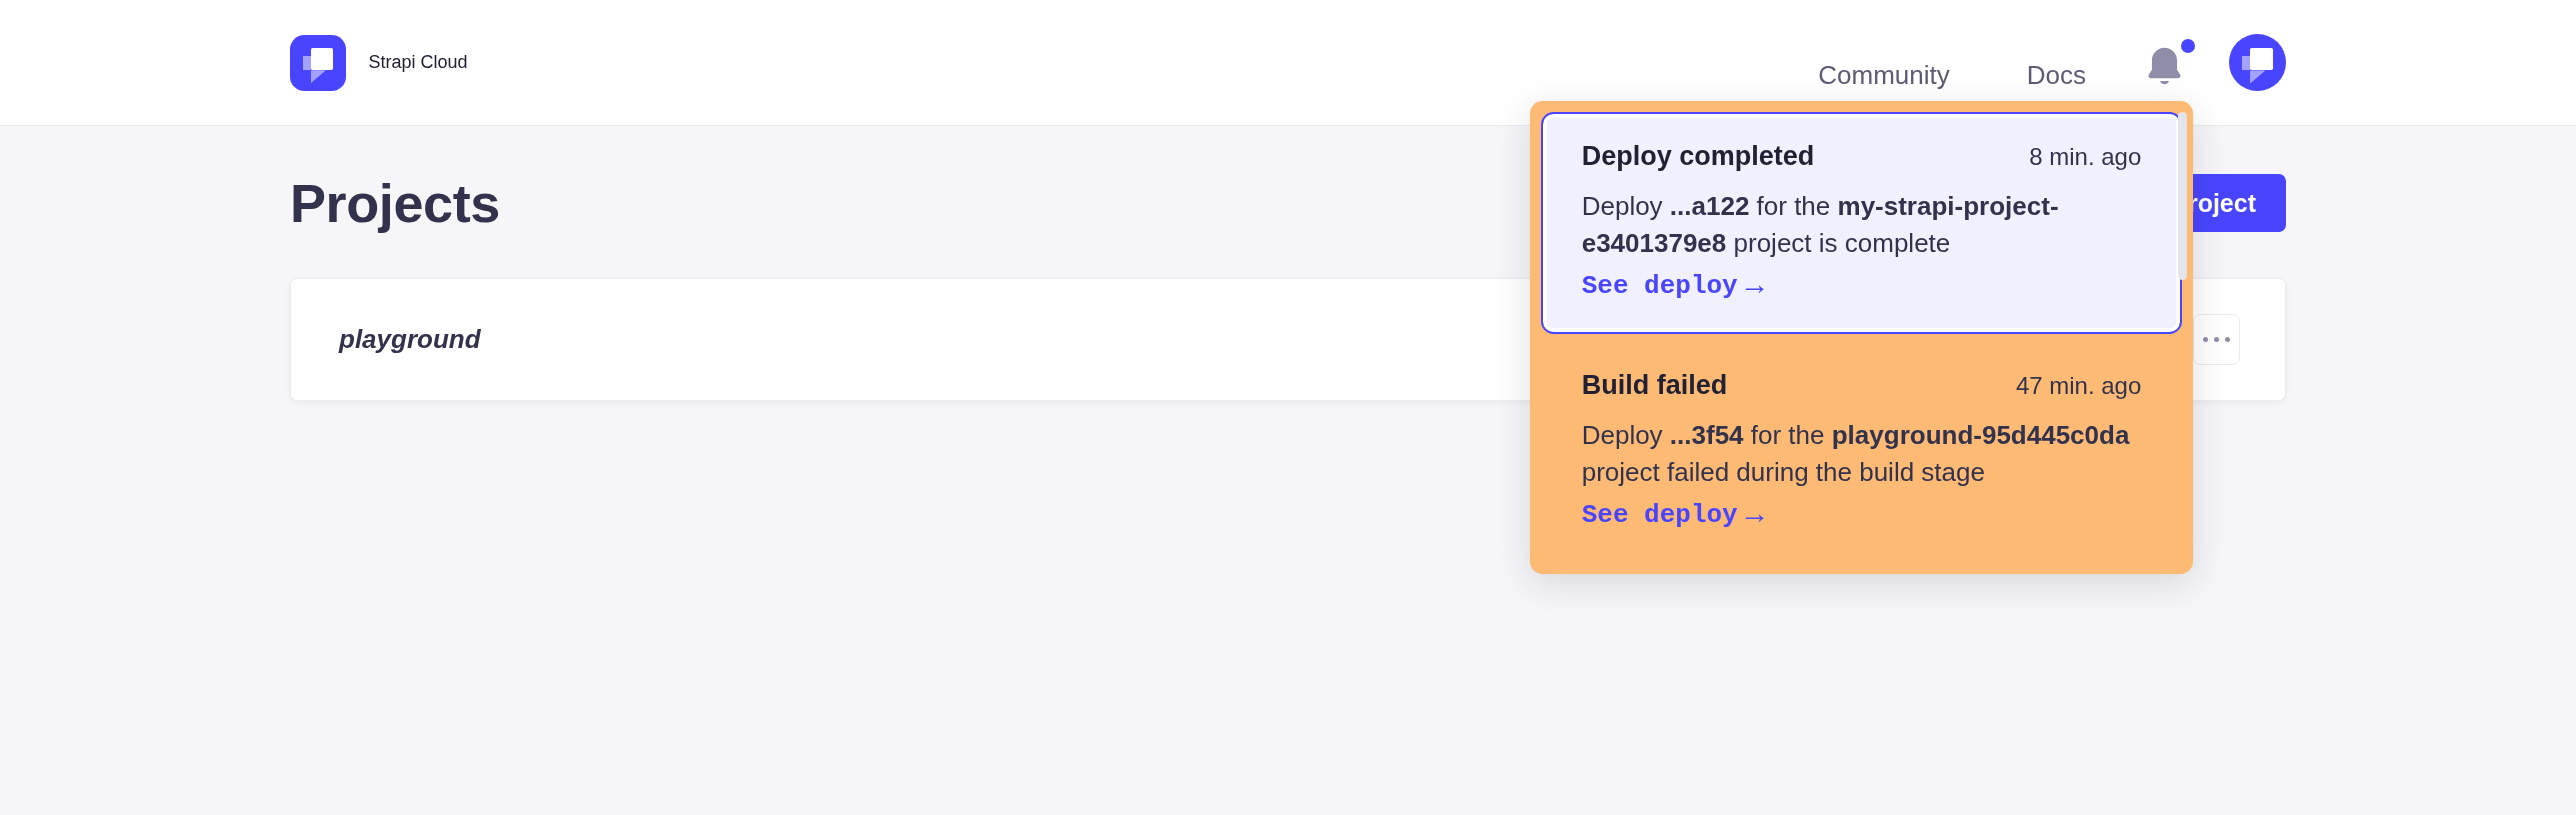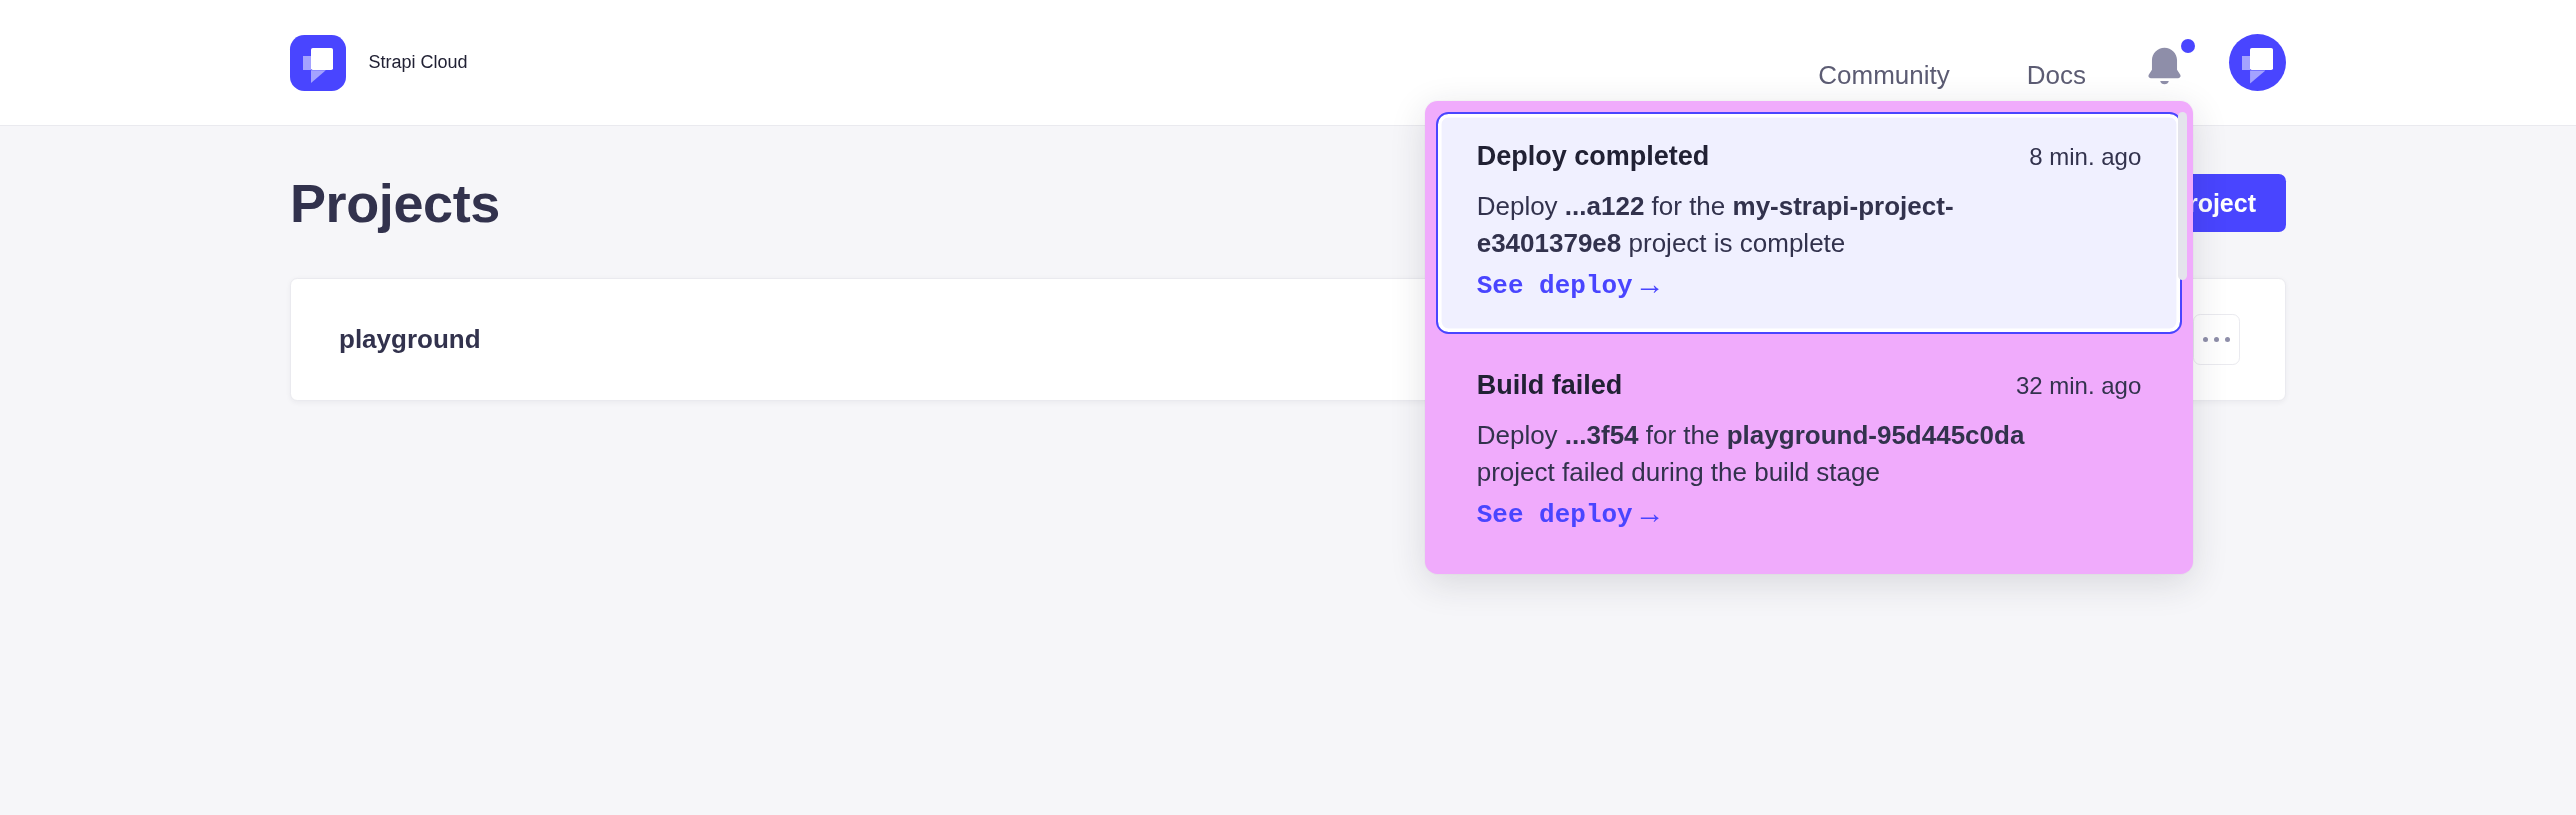--- a/index.html
+++ b/index.html
@@ -57,35 +57,35 @@
     background: #4945ff; color: #ffffff;
     font-family: "Liberation Sans", sans-serif;
     font-size: 25px; font-weight: 600; cursor: pointer;
     white-space: nowrap;
   }
   .project-card {
     margin-top: 43px; height: 123px;
     background: #ffffff; border: 0.9px solid #eaeaef; border-radius: 7.2px;
     box-shadow: 0 1.8px 5.4px rgba(33,33,52,0.05);
     display: flex; align-items: center; justify-content: space-between;
-    padding: 0 45px 0 48px; cursor: pointer;
+    padding: 0 45px 0 48px; cursor: pointer; font-style: italic;
   }
   .project-name { font-size: 26px; font-weight: 700; color: #32324d; }
   .dots-btn {
     width: 47px; height: 51px; background: #ffffff;
     border: 1.8px solid #eaeaef; border-radius: 7.2px;
     display: flex; align-items: center; justify-content: center; gap: 5.4px;
     cursor: pointer;
   }
   .dot { width: 5.4px; height: 5.4px; border-radius: 50%; background: #8e8ea9; }
 
   
   .notif-panel {
-    position: absolute; top: 101px; right: 383px; width: 768px;
-    background: #f0abfc; border-radius: 12.5px;
+    position: absolute; top: 101px; right: 383px; width: 663px;
+    background: #fdba74; border-radius: 12.5px;
     box-shadow: 0 9px 36px rgba(33,33,52,0.14), 0 0 0 0.9px rgba(33,33,52,0.02);
     padding: 10.7px; z-index: 20;
   }
   .notif-scrollbar {
     position: absolute; top: 10.7px; right: 6.3px;
     width: 9px; height: 168px; border-radius: 5.4px; background: #e4e4ec;
   }
   .notif-item {
     border: 2.7px solid transparent; border-radius: 12.5px;
     padding: 24px 39px 28px; cursor: pointer;
@@ -163,21 +163,21 @@
     <div class="notif-body"><span>Deploy </span><span style="font-weight: 700;">...a122</span><span> for the </span><span style="font-weight: 700;">my-strapi-project-e3401379e8</span><span> project is complete</span></div>
     <div class="notif-link">
       <span>See deploy</span>
       <span class="arrow">→</span>
     </div>
   </div>
 
   <div class="notif-item">
     <div class="notif-head">
       <span class="notif-title">Build failed</span>
-      <span class="notif-time">32 min. ago</span>
+      <span class="notif-time">47 min. ago</span>
     </div>
     <div class="notif-body"><span>Deploy </span><span style="font-weight: 700;">...3f54</span><span> for the </span><span style="font-weight: 700;">playground-95d445c0da</span><span> project failed during the build stage</span></div>
     <div class="notif-link">
       <span>See deploy</span>
       <span class="arrow">→</span>
     </div>
   </div>
 </div>
   <div class="notif-scrollbar"></div>
 </div>

